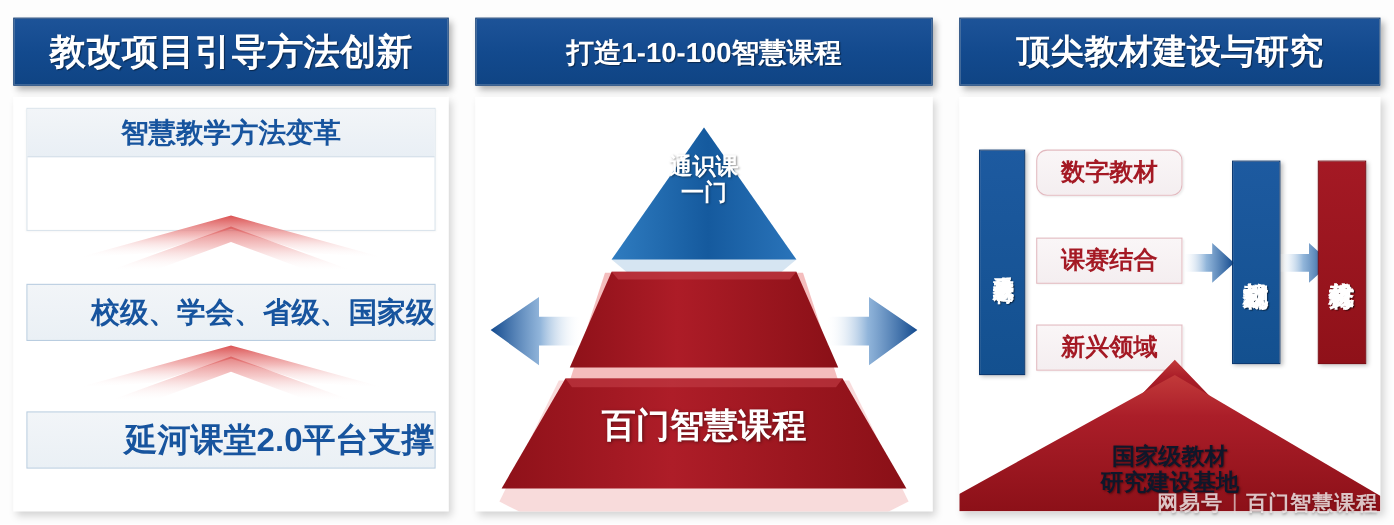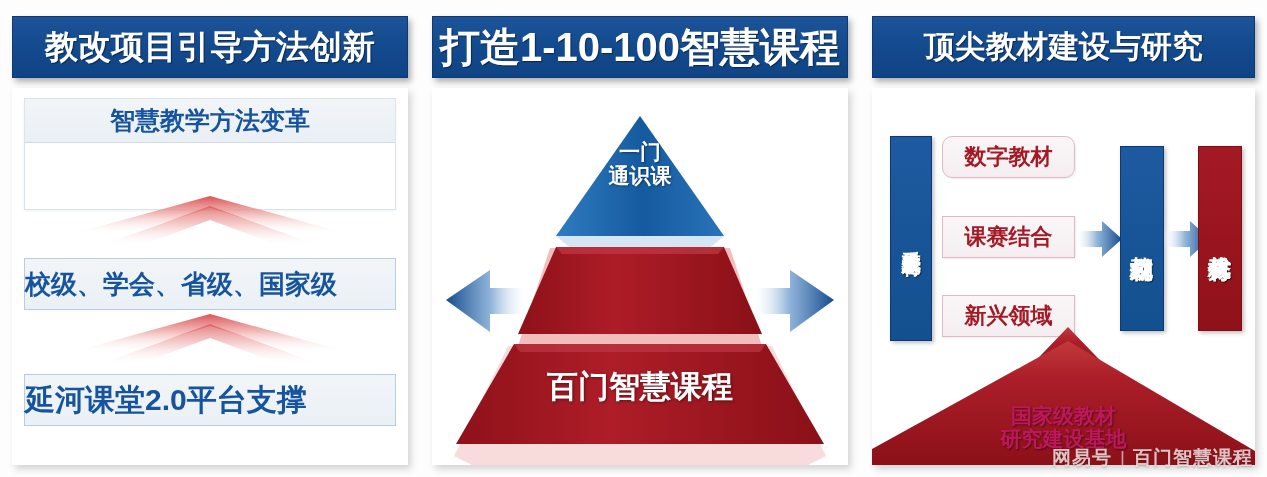--- a/index.html
+++ b/index.html
@@ -44,41 +44,41 @@
     justify-content: center;
   }
   .panel-title span {
     color: #ffffff;
     font-size: 33px;
     font-weight: bold;
     letter-spacing: 0px;
     white-space: nowrap;
     text-shadow: 1px 1px 1px rgba(0,0,0,0.45);
   }
-  #panel-2 .panel-title span { font-size: 40px; }
+  #panel-2 .panel-title span { font-size: 25px; }
   #panel-3 .panel-title span { font-size: 31px; }
 
   .panel-card {
     position: absolute;
     top: 88px;
     left: 12px;
     right: 12px;
     bottom: 12px;
     background: #ffffff;
     box-shadow: 3px 4px 7px rgba(0,0,0,0.17);
   }
 
   
   .p1-box {
     position: absolute;
     background: linear-gradient(180deg,#f2f5f8 0%, #eaf0f5 100%);
     border: 1px solid #b9cde0;
     display: flex;
     align-items: center;
-    justify-content: flex-start;
+    justify-content: flex-end;
   }
   .p1-box > span {
     color: #17549e;
     font-weight: bold;
     white-space: nowrap;
   }
 
   #p1-head-wrap {
     position: absolute;
     left: 12px; top: 10px; right: 12px; height: 112px;
@@ -193,21 +193,21 @@
 
   #p3-base-arrow {
     position: absolute;
     left: 0; right: 0; bottom: 0; height: 140px;
   }
   #p3-base-label {
     position: absolute;
     left: 0; right: 0;
     bottom: 14px;
     text-align: center;
-    color: #be185d;
+    color: #0f172a;
     font-size: 21px;
     font-weight: bold;
     line-height: 1.12;
     text-shadow: 1px 1px 2px rgba(0,0,0,0.45);
     pointer-events: none;
   }
 
   
   #watermark {
     position: absolute;
@@ -341,22 +341,22 @@
 
           <path d="M82 256 L334 256 L392 356 L24 356 Z" fill="url(#baseGrad)"></path>
           <path d="M82 256 L334 256 L328 264 L88 264 Z" fill="#c03a44" opacity="0.65"></path>
 
           <path d="M14 212 L58 182 L58 200 L96 200 L96 226 L58 226 L58 244 Z" fill="url(#lArrow)"></path>
 
           <path d="M402 212 L358 182 L358 200 L320 200 L320 226 L358 226 L358 244 Z" fill="url(#rArrow)"></path>
         </svg>
 
         <div style="position:absolute;left:148px;top:52px;width:120px;text-align:center;color:#fff;font-size:21px;font-weight:bold;line-height:1.14;text-shadow:1px 1px 2px rgba(0,0,0,0.4);">
+          <div>通识课</div>
           <div>一门</div>
-          <div>通识课</div>
         </div>
 
 
         <div style="position:absolute;left:58px;top:282px;width:300px;text-align:center;color:#fff;font-size:31px;font-weight:bold;line-height:1.1;text-shadow:1px 1px 3px rgba(0,0,0,0.45);">
           <div>百门智慧课程</div>
         </div>
 
       </div>
     </div>
   </section>

